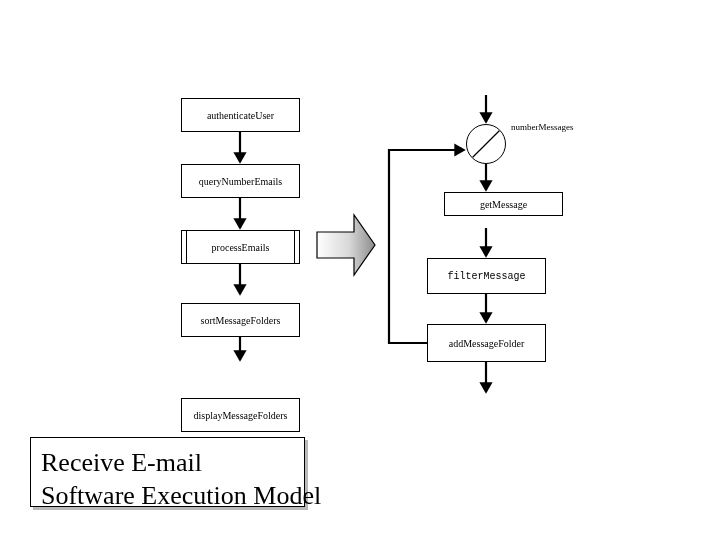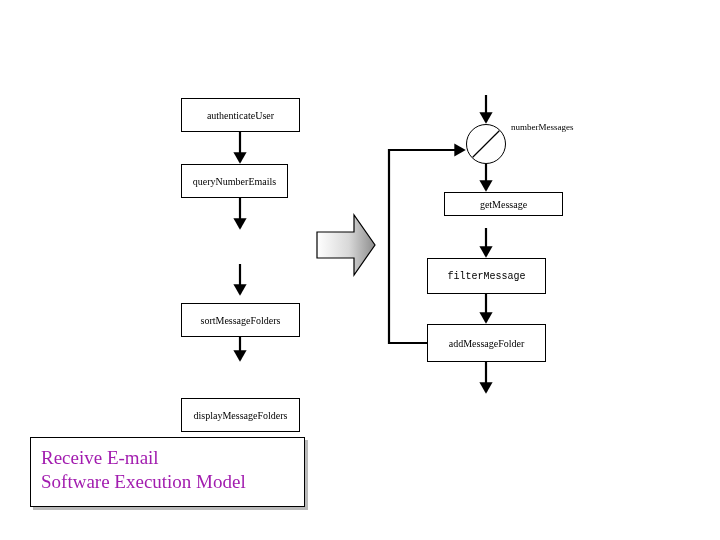--- a/index.html
+++ b/index.html
@@ -79,23 +79,23 @@
     position: absolute;
     box-sizing: border-box;
     border: 1px solid #000000;
     background: #ffffff;
     box-shadow: 3px 3px 0 rgba(128,128,128,0.55);
     padding: 8px 10px 10px 10px;
     z-index: 3;
   }
   .title-line {
     font-family: "Liberation Serif", "DejaVu Serif", serif;
-    font-size: 19px;
+    font-size: 26px;
     line-height: 1.28;
-    color: #a21caf;
+    color: #000000;
     white-space: nowrap;
   }
 </style>
 </head>
 <body>
 
 <div id="canvas">
 
   <svg id="edges" viewBox="0 0 720 540" xmlns="http://www.w3.org/2000/svg">
     <defs>
@@ -126,24 +126,27 @@
 
     <path d="M427,343 L389,343 L389,150 L464,150" stroke="#000000" stroke-width="2.2" fill="none" marker-end="url(#ahead)"></path>
 
     <path d="M317,232 L354,232 L354,215 L375,245 L354,275 L354,258 L317,258 z" fill="url(#blockArrowGrad)" stroke="#000000" stroke-width="1.2"></path>
   </svg>
 
   <div class="node" style="left:181px; top:98px; width:119px; height:34px;">
     <span>authenticateUser</span>
   </div>
 
-  <div class="node" style="left:181px; top:164px; width:107px; height:34px;font-family:Liberation Serif, serif;">
+  <div class="node" style="left:181px; top:164px; width:119px; height:34px;font-family:Liberation Serif, serif;">
     <span>queryNumberEmails</span>
   </div>
 
+  <div class="node subactivity" style="left:181px; top:230px; width:119px; height:34px;">
+    <span>processEmails</span>
+  </div>
 
   <div class="node" style="left:181px; top:303px; width:119px; height:34px;">
     <span>sortMessageFolders</span>
   </div>
 
   <div class="node" style="left:181px; top:362px; width:119px; height:34px;margin-top:36px;">
     <span>displayMessageFolders</span>
   </div>
 
   <div class="merge-node" style="left:466px; top:124px; width:40px; height:40px;">

